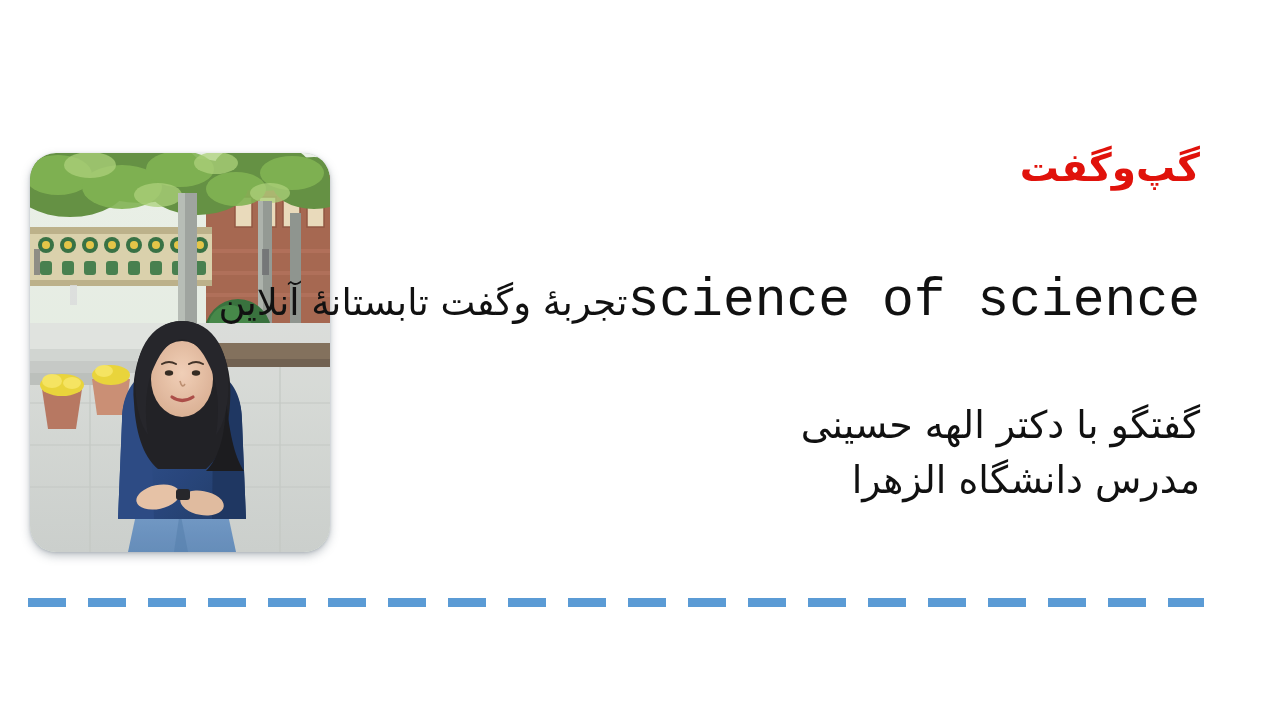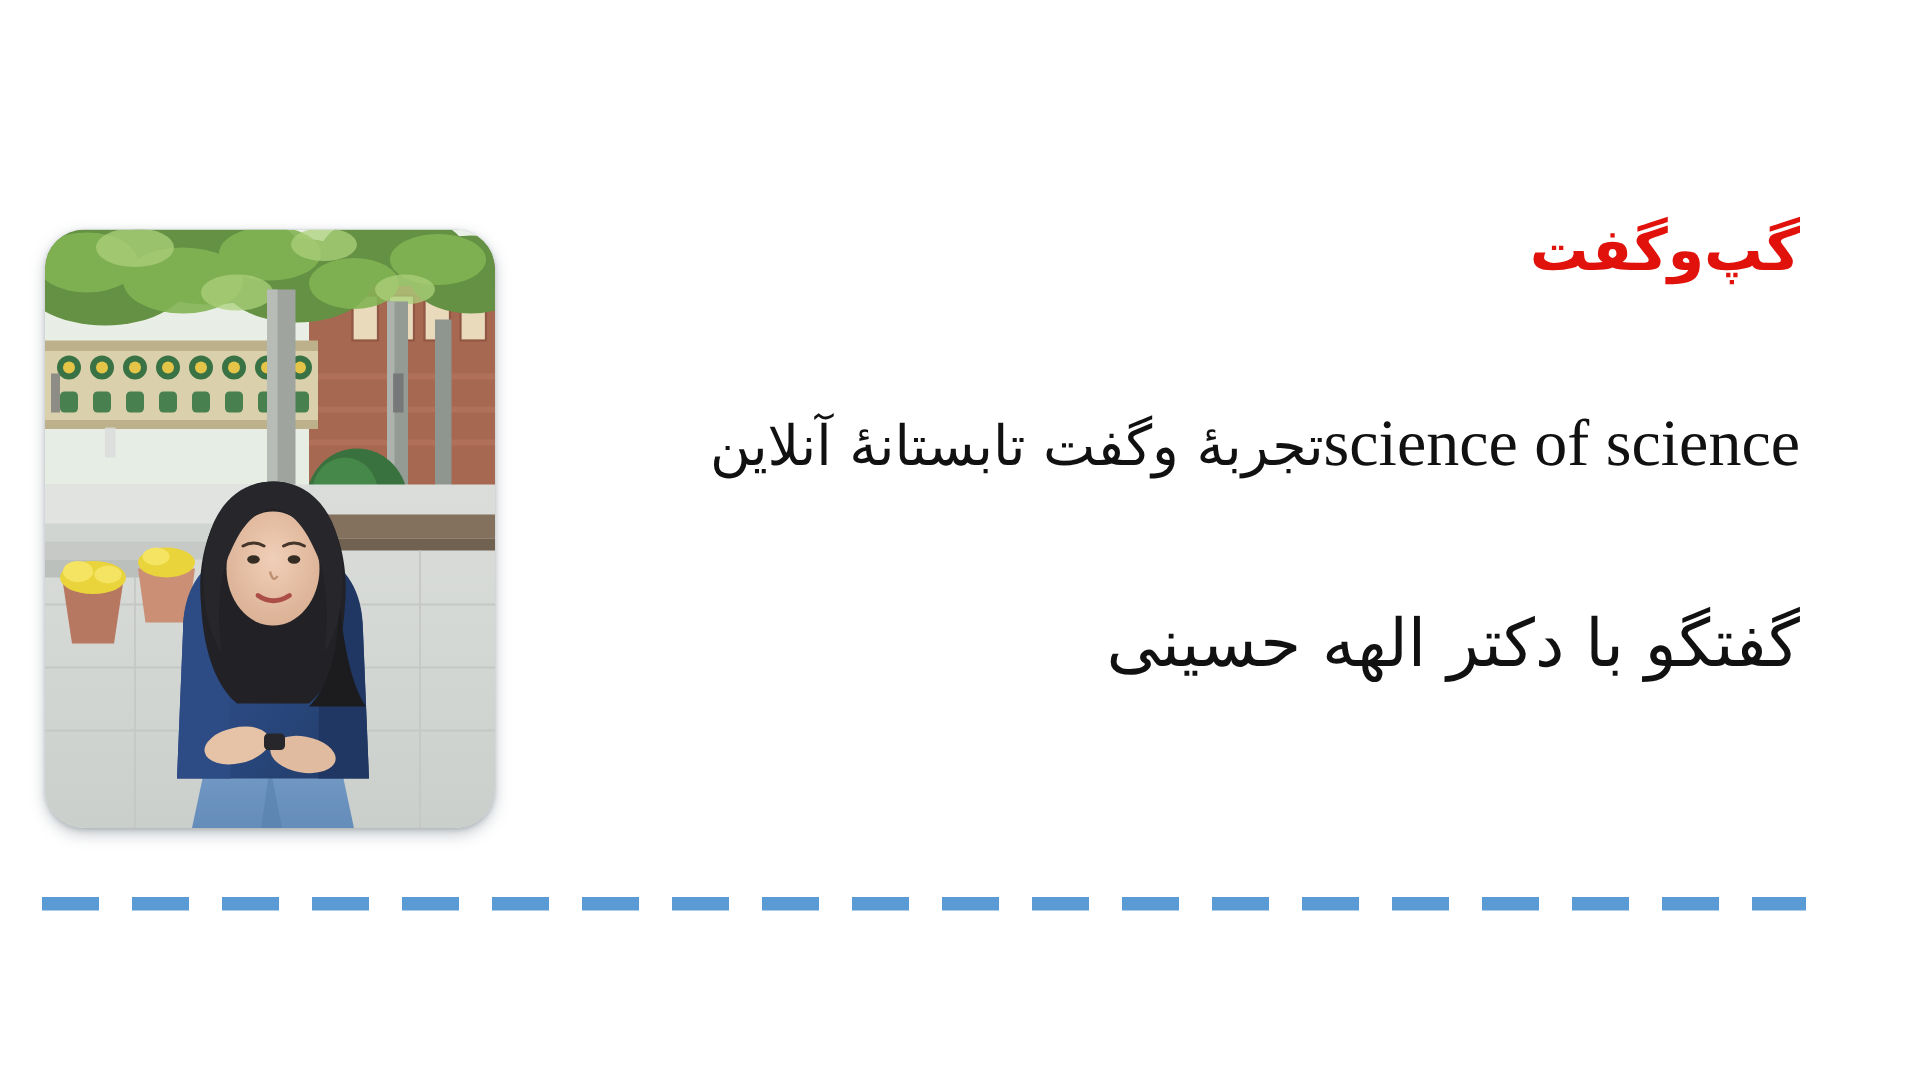--- a/index.html
+++ b/index.html
@@ -68,34 +68,34 @@
     line-height: 1.25;
     color: #111111;
     margin: 0;
     position: absolute;
     right: 0;
     top: 122px;
     width: 800px;
     white-space: nowrap;
   }
   .subtitle .latin {
-    font-family: Liberation Serif, serif;
+    font-family: Liberation Mono, monospace;
     direction: ltr;
     unicode-bidi: embed;
-    font-size: 44px;
+    font-size: 53px;
   }
   .speaker-block {
     position: absolute;
     right: 0;
     top: 252px;
     width: 800px;
   }
   .speaker-line {
     font-family: "DejaVu Sans", "Liberation Sans", sans-serif;
-    font-size: 44px;
+    font-size: 38px;
     line-height: 1.45;
     color: #111111;
     margin: 0;
     white-space: nowrap;
   }
   .speaker-line.affil { padding-left: 0; }
 
   
   .dashed-rule {
     position: absolute;
@@ -291,18 +291,19 @@
   <div class="text-col">
 
     <p class="kicker">گپ‌وگفت</p>
 
     <p class="subtitle">
       <span class="latin">science of science</span><span>تجربهٔ وگفت تابستانهٔ آنلاین</span>
     </p>
 
     <div class="speaker-block">
       <p class="speaker-line">گفتگو با دکتر الهه حسینی</p>
+      <p class="speaker-line affil">مدرس دانشگاه الزهرا</p>
     </div>
   </div>
 
   <div class="dashed-rule"></div>
 
 </div>
 
 </body></html>

